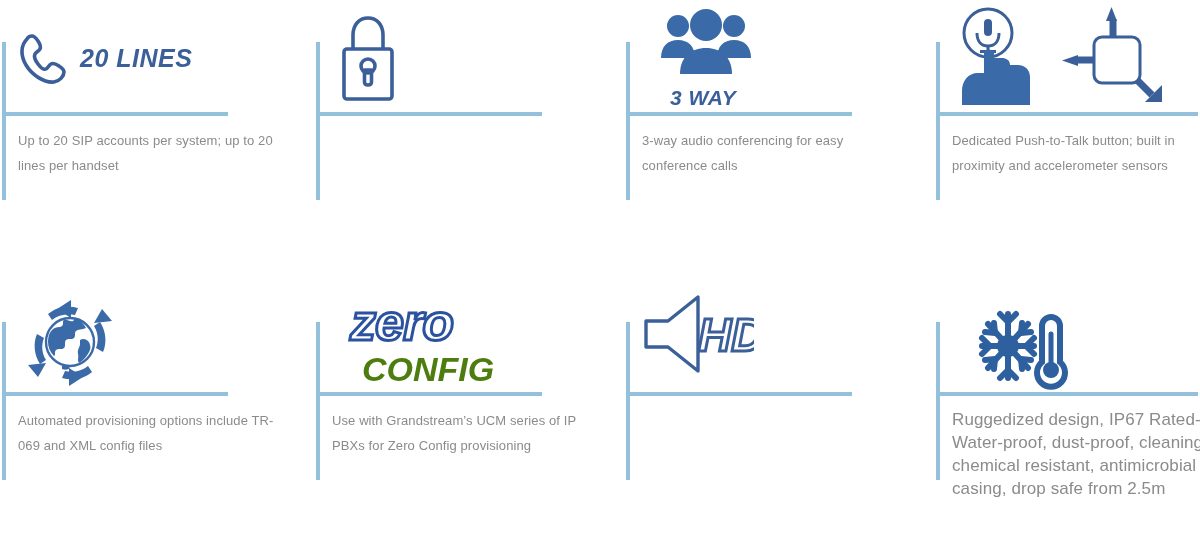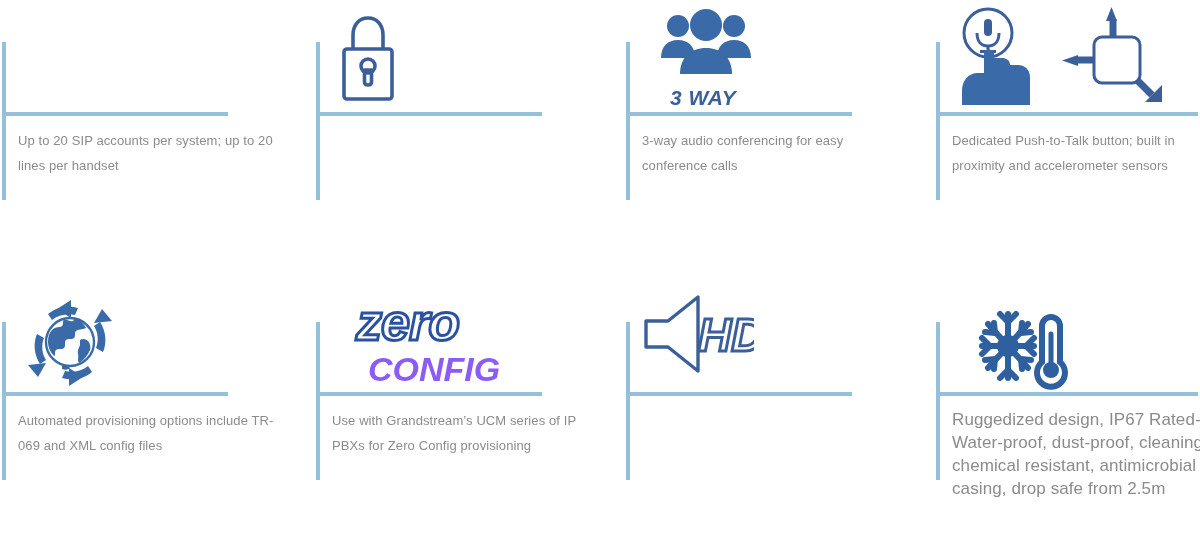--- a/index.html
+++ b/index.html
@@ -111,20 +111,30 @@
 </style>
 </head>
 <body>
 
 <div id="board">
   <div class="grid">
 
     <div class="card c1">
       <div class="vbar"></div>
       <div class="hdivider"></div>
+      <div class="icon-area">
+        <div class="icon-row">
+          <span>
+            <svg width="56" height="58" viewBox="0 0 56 58">
+              <path d="M9 10 C3 16 2 26 8 36 C14 46 26 54 36 53 C42 52 46 47 46 43 C46 41 44 39 41 37 C38 35 35 34 33 35 C31 36 30 39 28 40 C26 41 23 39 20 35 C17 31 16 27 17 25 C18 23 21 22 22 20 C23 18 22 15 20 12 C18 9 16 7 14 7 C12 7 10 8 9 10 Z" fill="none" stroke="#3b5f99" stroke-width="3.6" stroke-linejoin="round"></path>
+            </svg>
+          </span>
+          <span class="badge-text">20 LINES</span>
+        </div>
+      </div>
       <div class="desc">Up to 20 SIP accounts per system; up to 20 lines per handset</div>
     </div>
 
     <div class="card c2">
       <div class="vbar"></div>
       <div class="hdivider"></div>
       <div class="icon-area">
         <div class="icon-row">
           <span>
             <svg width="72" height="100" viewBox="0 0 72 100">
@@ -219,23 +229,23 @@
           </span>
         </div>
       </div>
       <div class="desc">Automated provisioning options include TR-069 and XML config files</div>
     </div>
 
     <div class="card c6 row2">
       <div class="vbar"></div>
       <div class="hdivider"></div>
       <div class="icon-area" style="top:18px;">
-        <div class="stack" style="margin-left:24px;">
+        <div class="stack" style="margin-left:18px;">
           <span style="font-size:52px;font-weight:bold;font-style:italic;letter-spacing:-1px;color:#ffffff;-webkit-text-stroke:3px #2b52a0;line-height:48px;">zero</span>
-          <span style="font-size:34px;font-weight:bold;font-style:italic;color:#8b5cf6;letter-spacing:0px;margin-left:12px;line-height:34px;">CONFIG</span>
+          <span style="font-size:34px;font-weight:bold;font-style:italic;color:#4d7c0f;letter-spacing:0px;margin-left:12px;line-height:34px;">CONFIG</span>
         </div>
       </div>
       <div class="desc">Use with Grandstream’s UCM series of IP PBXs for Zero Config provisioning</div>
     </div>
 
     <div class="card c7 row2">
       <div class="vbar"></div>
       <div class="hdivider"></div>
       <div class="icon-area" style="top:2px;">
         <div class="icon-row">

